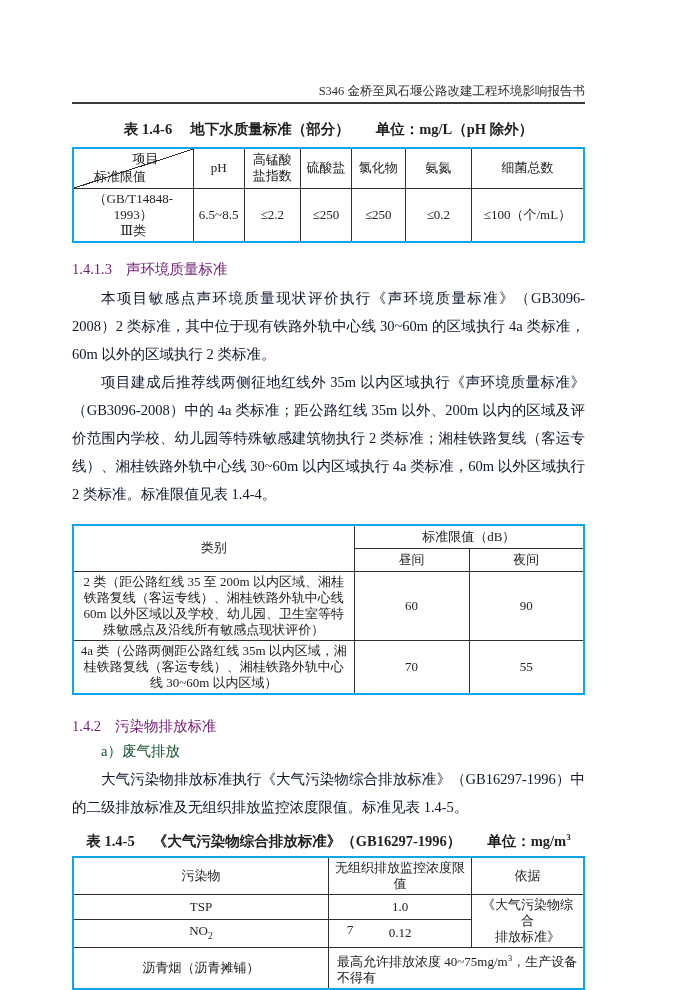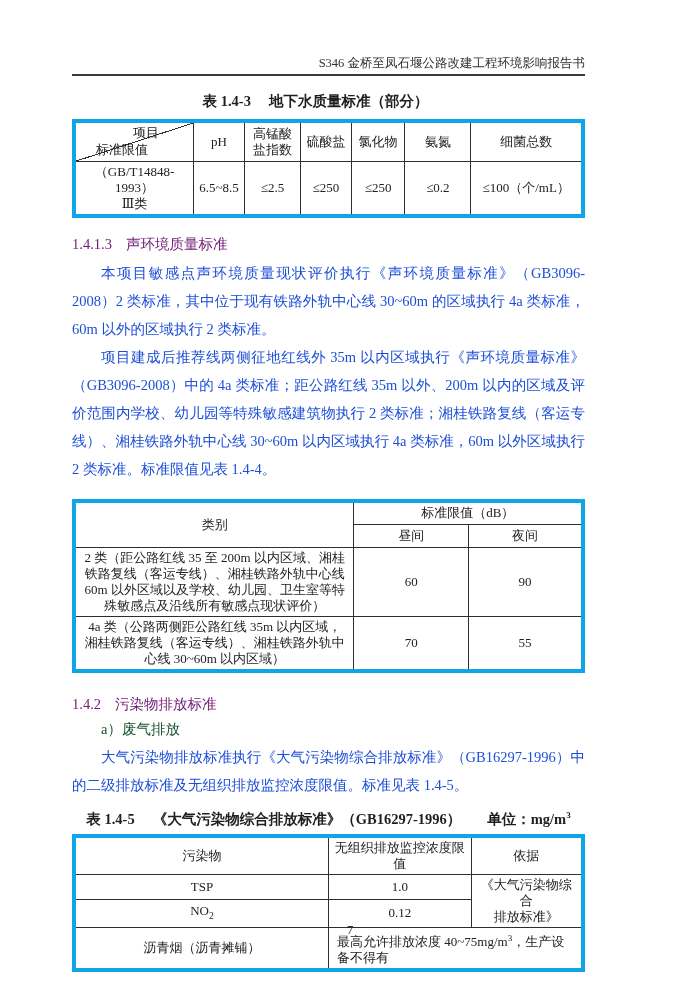--- a/index.html
+++ b/index.html
@@ -5,21 +5,21 @@
   * { margin:0; padding:0; box-sizing:border-box; }
   html,body { background:#ffffff; }
   body {
     width:700px; height:990px;
     font-family:"Liberation Serif","DejaVu Serif",serif;
     color:#262626;
   }
   .page {
     position:relative;
     width:656px; height:990px;
-    padding:55px 71px 0 72px;
+    padding:83px 71px 0 72px;
     overflow:hidden;
     background:#ffffff;
   }
   
   .doc-header {
     text-align:right;
     font-size:12.5px;
     line-height:16px;
     color:#2e2e2e;
     padding-bottom:3px;
@@ -32,21 +32,21 @@
   }
   .cap-title { margin:0 26px 0 18px;font-family:Liberation Serif, serif; }
   .c143 { margin-top:15px; }
   .c144 { margin-top:2px; }
   .c145 { margin-top:6px; }
   sup.u3 { font-size:9px; }
   sub.s2 { font-size:9.5px; }
   
   table.tbl {
     width:100%; border-collapse:collapse; table-layout:fixed;
-    border:4px solid #0ea5e9;
+    border:2px solid #0ea5e9;
   }
   table.tbl td, table.tbl th {
     border:1.5px solid #2e2e2e;
     font-size:13px; font-weight:normal;
     text-align:center; vertical-align:middle;
     padding:2px 4px; line-height:16px; color:#222;
   }
   .tbl143 { margin-top:8px; }
   .tbl143 .hrow td, .tbl143 .hrow th { height:40px; }
   .tbl143 .drow td { height:38px; }
@@ -60,21 +60,21 @@
   .diag-bottom { position:absolute; bottom:3px; left:20px; font-size:13px; }
   
   .sec-heading {
     font-size:14.5px; font-weight:normal; line-height:22px; color:#701a75;
   }
   .h1413 { margin-top:15px; }
   .h142 { margin-top:20px; }
   .sec-num { margin-right:14px; }
   .body-para {
     font-size:14.5px; line-height:28px;
-    text-align:justify; text-indent:2em; color:#1d4ed8;
+    text-align:justify; text-indent:2em; color:#0f172a;
   }
   .p-first { margin-top:4px; }
   .item-line { font-size:14.5px; line-height:28px; text-indent:2em; color:#14532d; }
   
   .tbl144 { margin-top:16px; }
   .tbl144 .hr1 th { height:24px; }
   .tbl144 .hr2 th { height:23px; }
   .tbl144 .r1 td { height:62px; }
   .tbl144 .r2 td { height:48px; }
   .tbl144 td.cat { padding:2px 6px; }
@@ -94,22 +94,23 @@
 </head>
 <body>
 
 <div class="page">
 
   <div class="doc-header">
     <span>S346 金桥至凤石堰公路改建工程环境影响报告书</span>
   </div>
 
   <div class="table-caption c143">
-    <span class="cap-label">表 1.4-3</span>
+    <span class="cap-label">表 1.4-6</span>
     <span class="cap-title">地下水质量标准（部分）</span>
+    <span class="cap-unit">单位：mg/L（pH 除外）</span>
   </div>
 
   <table class="tbl tbl143">
     <colgroup>
       <col style="width:23.5%">
         <col style="width:10%">
         <col style="width:11%">
       <col style="width:10%">
         <col style="width:10.5%">
         <col style="width:13%">
@@ -127,21 +128,21 @@
       <th>氯化物</th>
       <th>氨氮</th>
       <th>细菌总数</th>
     </tr>
     <tr class="drow">
       <td>
         <div>（GB/T14848-1993）</div>
         <div>Ⅲ类</div>
       </td>
       <td>6.5~8.5</td>
-      <td>≤2.5</td>
+      <td>≤2.2</td>
       <td>≤250</td>
       <td>≤250</td>
       <td>≤0.2</td>
       <td>≤100（个/mL）</td>
     </tr>
   </tbody>
     </table>
 
   <div class="sec-heading h1413">
     <span class="sec-num">1.4.1.3</span><span>声环境质量标准</span>

